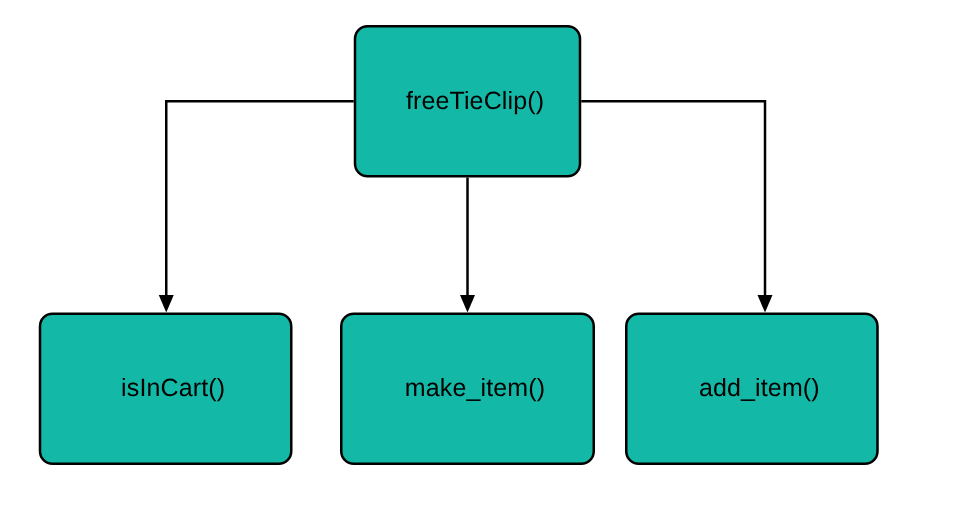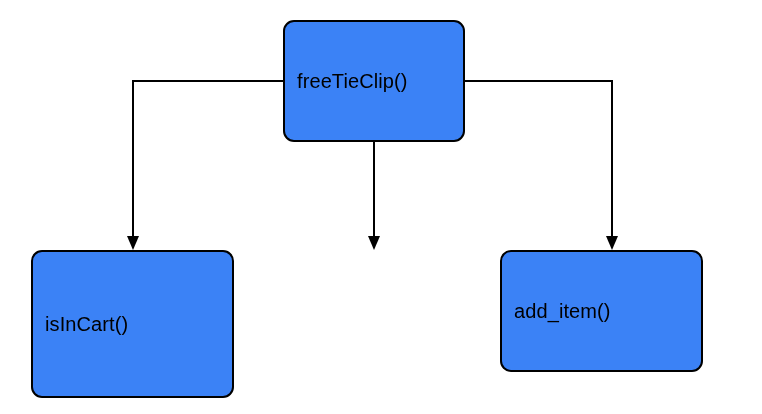--- a/index.html
+++ b/index.html
@@ -23,25 +23,26 @@
   #edge-layer {
     position: absolute;
     left: 0;
     top: 0;
     width: 762px;
     height: 414px;
   }
   .node {
     position: absolute;
     box-sizing: border-box;
-    background: #3b82f6;
+    background: #14b8a6;
     border: 2px solid #000000;
     border-radius: 11px;
     display: flex;
     align-items: center;
+    justify-content: center;
     z-index: 2;
     padding-left: 12px;
   }
   .node-label {
     font-family: "Liberation Sans", sans-serif;
     font-size: 20px;
     line-height: 1;
     color: #000000;
     white-space: nowrap;
     letter-spacing: 0.1px;
@@ -72,22 +73,25 @@
     <g>
       <path fill="none" stroke="#000000" stroke-width="2" stroke-linecap="butt" stroke-linejoin="miter" d="M 465 81 L 612 81 L 612 244"></path>
       <path d="M 606 236 L 618 236 L 612 250 Z" fill="#000000"></path>
     </g>
   </svg>
 
   <div class="node" style="left:283px; top:20px; width:182px; height:122px;">
     <span class="node-label">freeTieClip()</span>
   </div>
 
-  <div class="node" style="left:31px; top:250px; width:203px; height:148px;">
+  <div class="node" style="left:31px; top:250px; width:203px; height:122px;">
     <span class="node-label">isInCart()</span>
   </div>
 
+  <div class="node" style="left:272px; top:250px; width:204px; height:122px;">
+    <span class="node-label">make_item()</span>
+  </div>
 
   <div class="node" style="left:500px; top:250px; width:203px; height:122px;">
     <span class="node-label">add_item()</span>
   </div>
 
 </div>
 
 </body></html>

